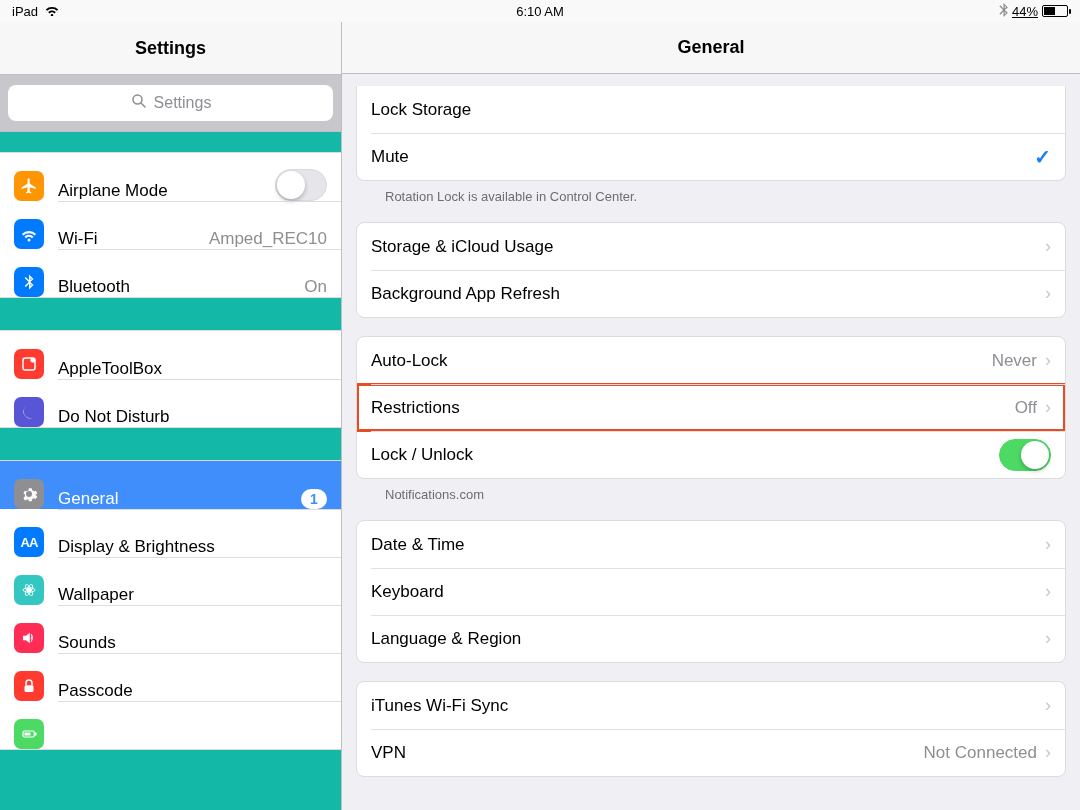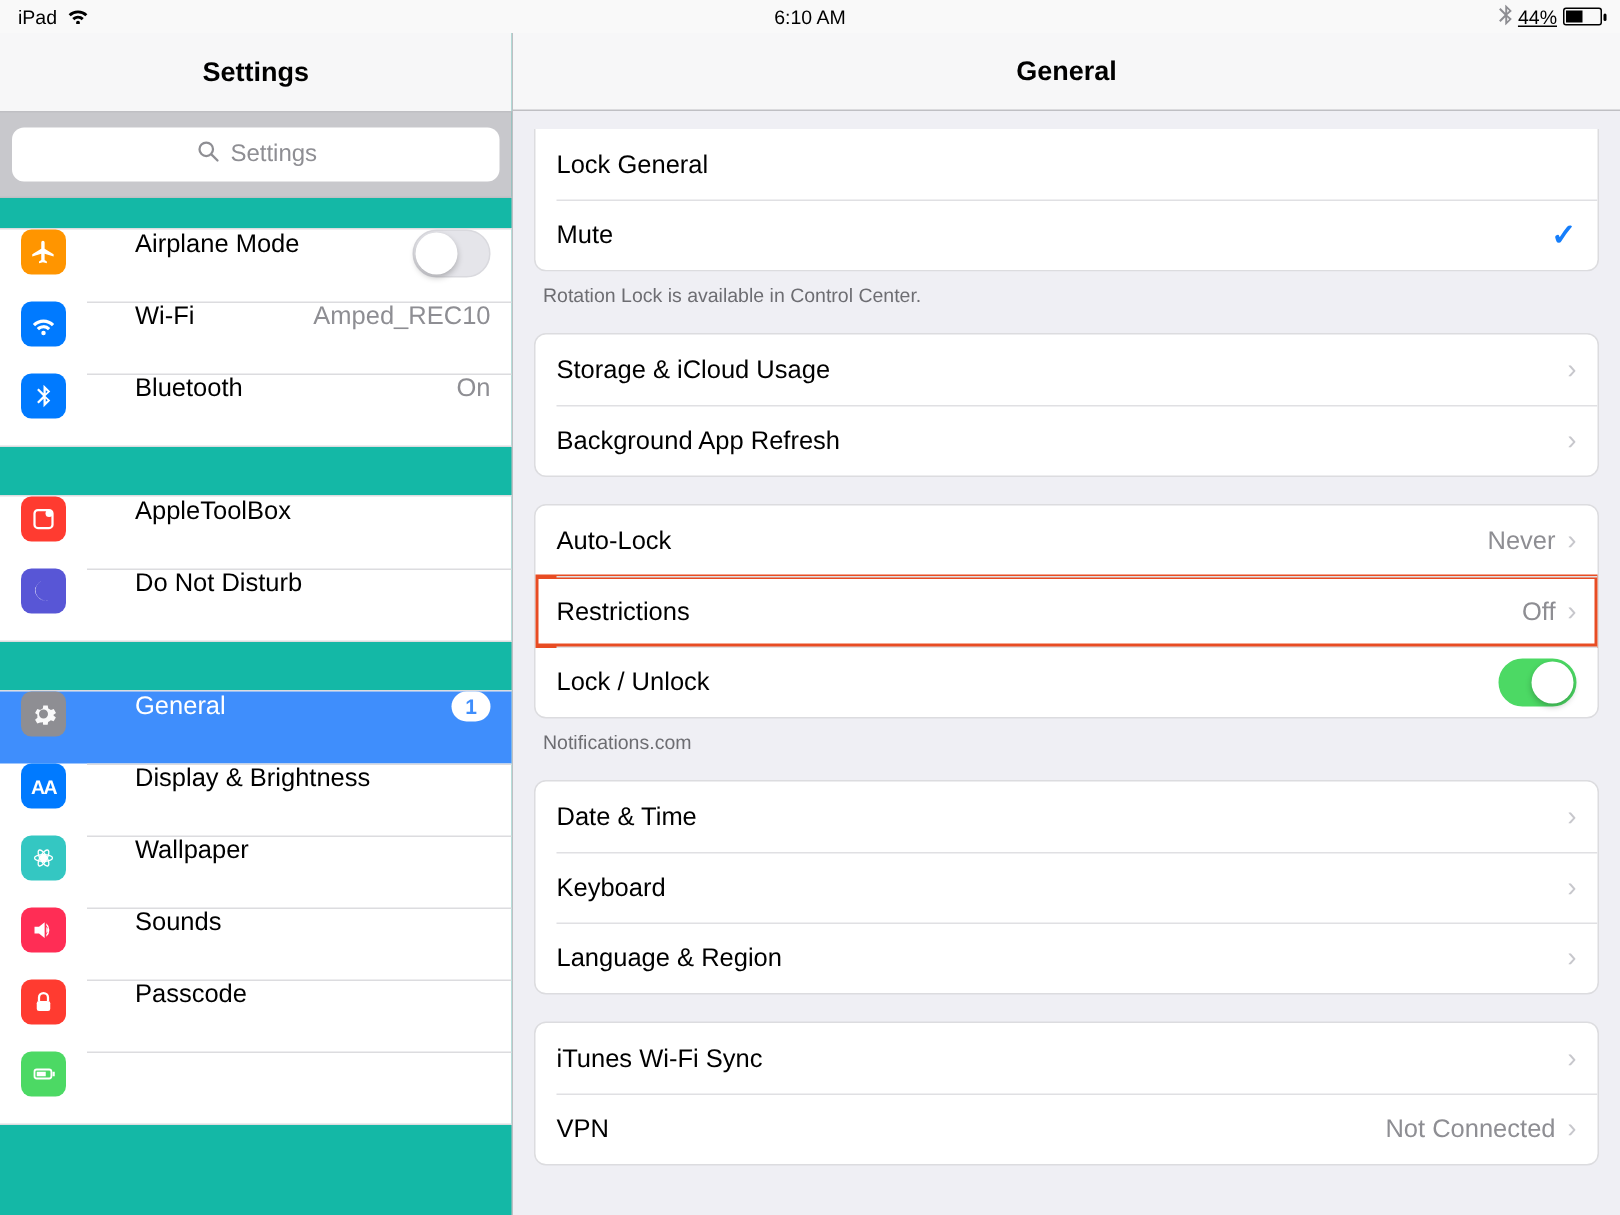--- a/index.html
+++ b/index.html
@@ -17,23 +17,23 @@
   .detail { flex:1; background:#efeff4; display:flex; flex-direction:column; }
 
   .navbar { height:52px; background:#f7f7f8; border-bottom:1px solid #bfbfc3; display:flex; align-items:center; justify-content:center; font-size:18px; font-weight:600; }
   .sidebar .navbar { border-bottom:none; }
 
   .searchwrap { background:#c8c8cc; padding:10px 8px; border-top:1px solid #bfbfc3; border-bottom:1px solid #bfbfc3; }
   .searchfield { background:#fff; border-radius:8px; height:36px; display:flex; align-items:center; justify-content:center; color:#8e8e93; font-size:16px; gap:6px; }
 
   .group { margin-top:32px; background:#fff; border-top:1px solid #dcdcdf; border-bottom:1px solid #dcdcdf; }
   .group.first { margin-top:20px; }
-  .row { display:flex; align-items:flex-start; height:48px; padding:0 14px 0 14px; position:relative;gap:14px; }
+  .row { display:flex; align-items:flex-end; height:48px; padding:0 14px 0 14px; position:relative; }
   .row + .row::before { content:""; position:absolute; top:0; left:58px; right:0; height:1px; background:#dcdcdf; }
-  .icon { width:30px; height:30px; border-radius:7px; margin-right:32px; display:flex; align-items:center; justify-content:center; color:#fff; flex:0 0 30px; }
+  .icon { width:30px; height:30px; border-radius:7px; margin-right:14px; display:flex; align-items:center; justify-content:center; color:#fff; flex:0 0 30px; }
   .row .label { font-size:17px; color:#000; flex:1; }
   .row .val { font-size:17px; color:#8e8e93; margin-left:auto; }
   .row.selected { background:#3f8efc; }
   .row.selected .label { color:#fff; }
 
   .badge { background:#fff; color:#3f8efc; border-radius:10px; min-width:26px; height:20px; display:flex; align-items:center; justify-content:center; font-size:14px; font-weight:600; margin-left:8px; padding:0 8px; }
 
   .toggle { width:52px; height:32px; border-radius:16px; background:#e5e5ea; position:relative; border:1px solid #d9d9de; }
   .toggle .knob { position:absolute; top:1px; left:1px; width:28px; height:28px; background:#fff; border-radius:50%; box-shadow:0 2px 4px rgba(0,0,0,0.25); }
   .toggle.on { background:#4cd964; border-color:#4cd964; }
@@ -42,21 +42,21 @@
   
   .detail .navbar { border-bottom:1px solid #bfbfc3; }
   .dgroup { margin:18px 14px 0 14px; background:#fff; border:1px solid #dcdcdf; border-radius:8px; overflow:hidden; }
   .dgroup.first { margin-top:12px; border-top-left-radius:0; border-top-right-radius:0; border-top:none; }
   .drow { display:flex; align-items:center; height:47px; padding:0 14px; position:relative; }
   .drow + .drow::before { content:""; position:absolute; top:0; left:14px; right:0; height:1px; background:#e0e0e3; }
   .drow .dlabel { font-size:17px; color:#000; flex:1; }
   .drow .dval { font-size:17px; color:#8e8e93; }
   .chev { color:#c7c7cc; margin-left:8px; font-size:18px; }
   .check { color:#157efb; font-size:20px; font-weight:600; }
-  .footer-note { font-size:13px; color:#6d6d72; margin:8px 28px 0 20px; }
+  .footer-note { font-size:13px; color:#6d6d72; margin:8px 28px 0 43px; }
   .highlight { outline:3px solid #e84c23; outline-offset:-2px; }
 
   
   .wifi-glyph { font-size:14px; }
   .bt-glyph { font-size:14px; color:#8e8e93; }
 
   .svgicon { width:18px; height:18px; }
 </style>
 </head>
 <body>
@@ -208,21 +208,21 @@
         </div>
       </div>
     </div>
   </div>
 
   <div class="detail">
     <div class="navbar">General</div>
 
     <div class="dgroup first">
       <div class="drow">
-        <span class="dlabel">Lock General</span>
+        <span class="dlabel">Lock Storage</span>
       </div>
       <div class="drow">
         <span class="dlabel">Mute</span>
         <span class="check">✓</span>
       </div>
     </div>
     <div class="footer-note">Rotation Lock is available in Control Center.</div>
 
     <div class="dgroup">
       <div class="drow">

